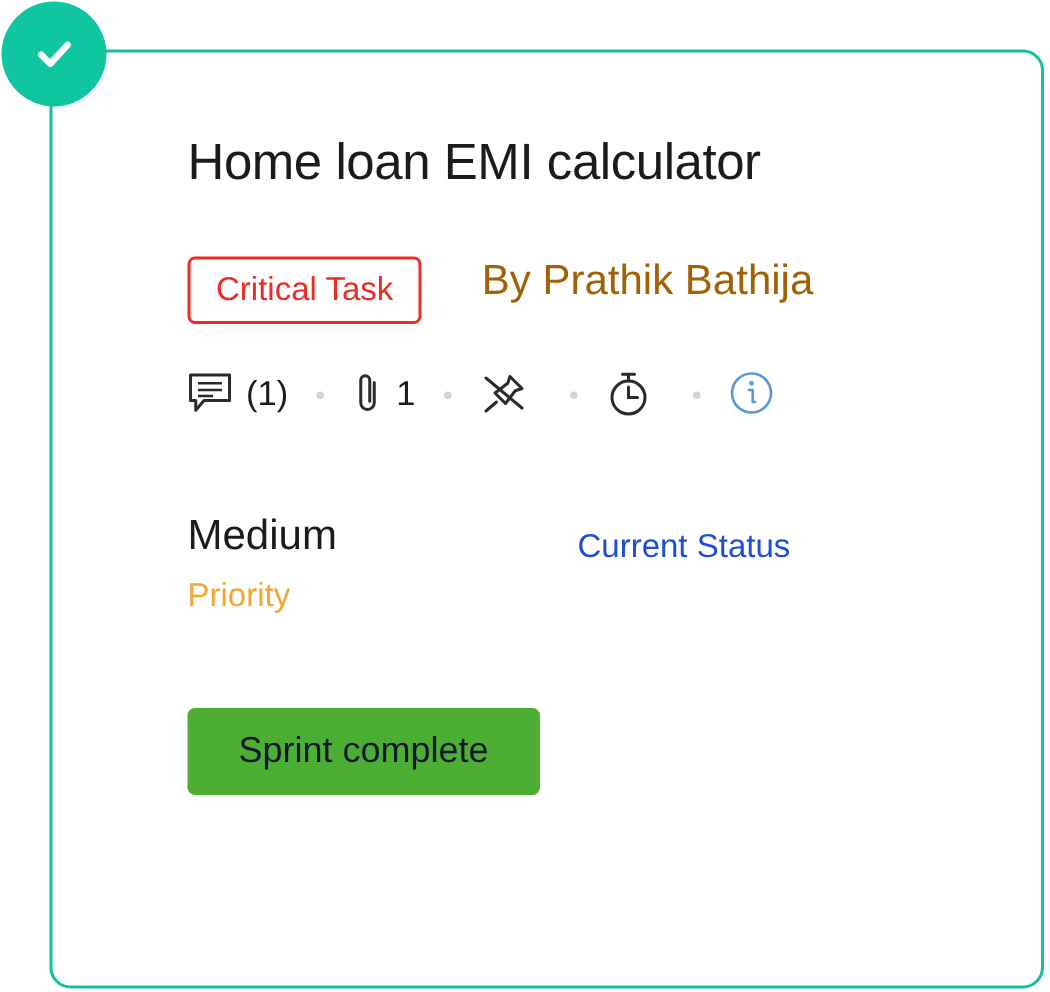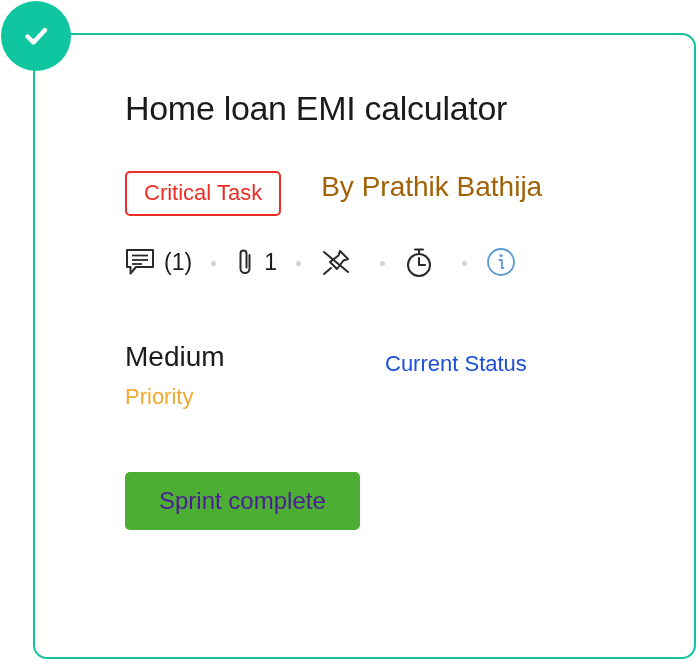--- a/index.html
+++ b/index.html
@@ -140,21 +140,21 @@
     line-height: 1.15;
   }
   .field-label.accent-amber { color: #f2a830; }
   .field-label.muted { color: #1d4ed8; }
 
   
   #sprint-complete-button {
     margin-top: 63px;
     display: inline-block;
     background: #4cae32;
-    color: #4c1d95;
+    color: #0f172a;
     font-size: 24px;
     font-family: "Liberation Sans", sans-serif;
     border: none;
     border-radius: 5px;
     padding: 17px 34px;
     line-height: 1;
     cursor: pointer;
   }
 </style>
 </head>

